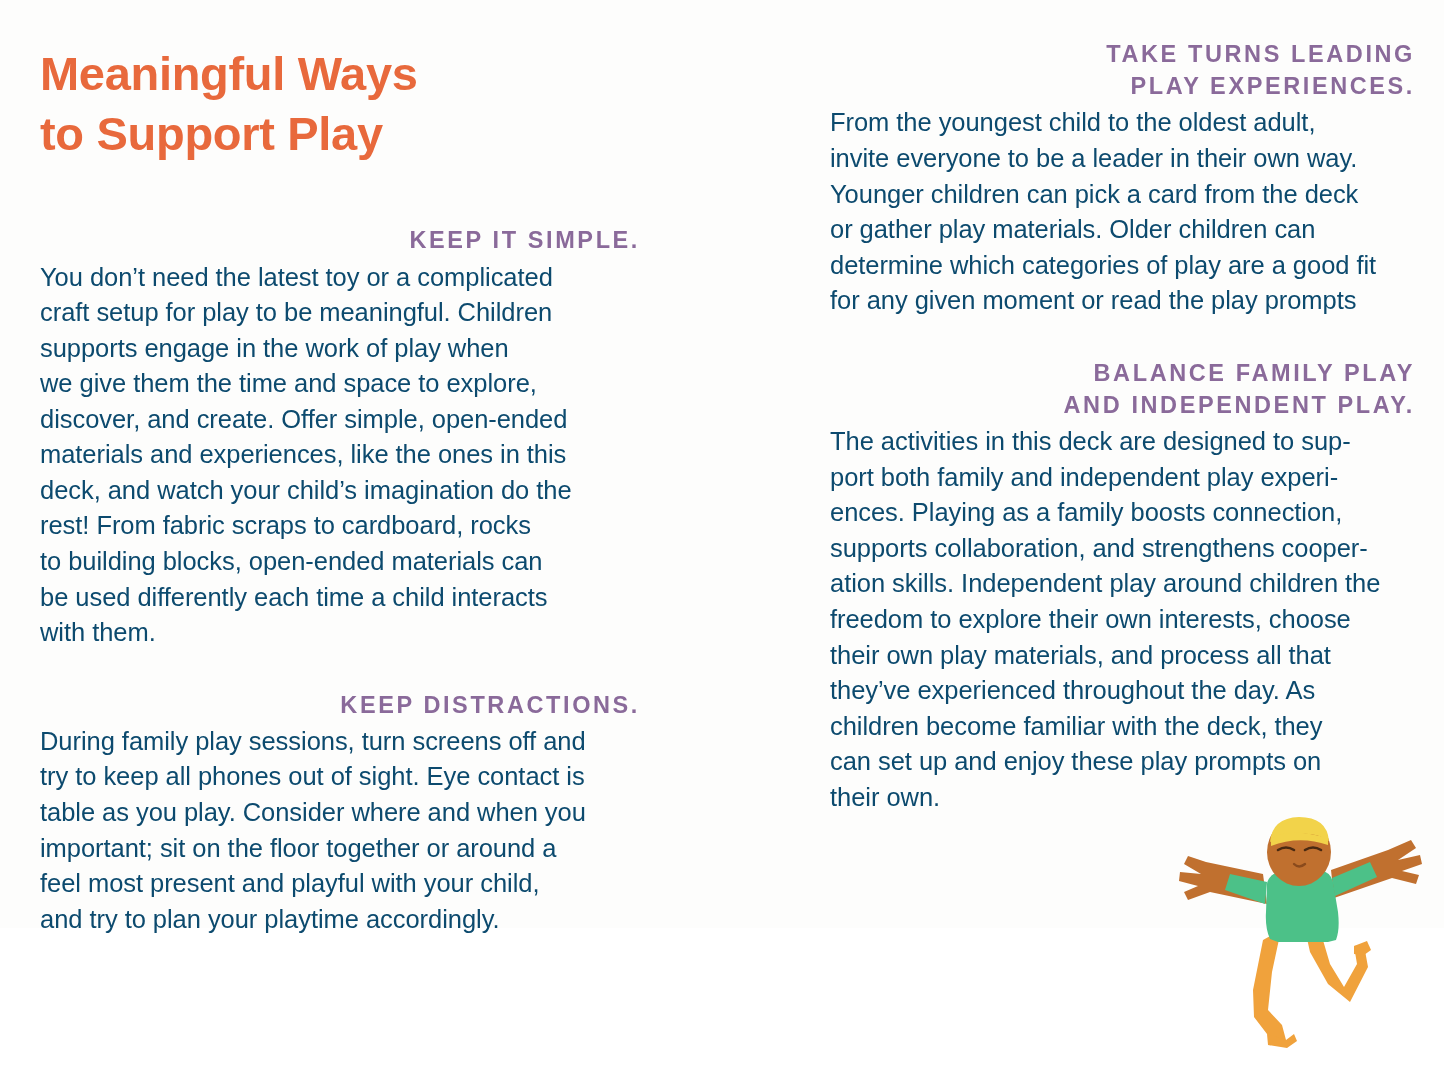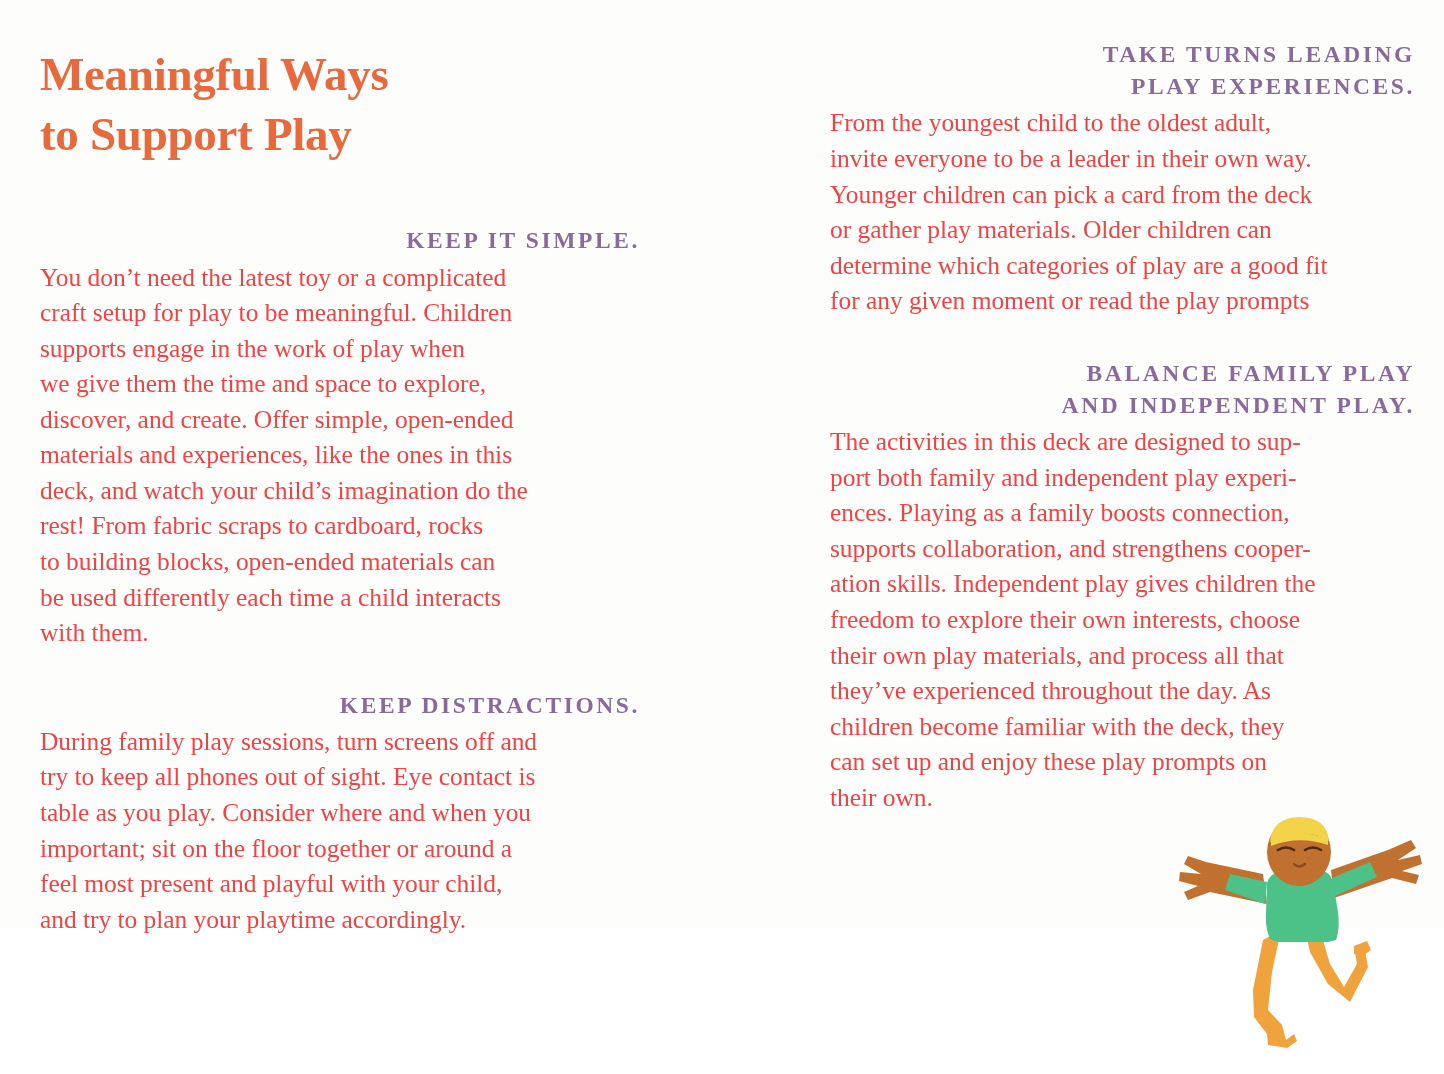--- a/index.html
+++ b/index.html
@@ -13,21 +13,20 @@
     overflow: hidden;
     font-family: "Liberation Sans", "DejaVu Sans", sans-serif;
     color: #3a3a3c;
     position: relative;
   }
   .page {
     position: relative;
     width: 1444px;
     height: 928px;
     background: #fdfdfc;
-    font-family: Liberation Serif, serif;
   }
   .col {
     position: absolute;
     top: 0;
   }
   .col-left {
     left: 40px;
     top: 38px;
     width: 600px;
   }
@@ -57,21 +56,21 @@
     font-size: 23.5px;
     font-weight: bold;
     letter-spacing: 2.6px;
     line-height: 1.37;
     margin: 0 0 3px 0;
   }
   .section-head .hline { display: block; text-align: right; }
   .body-text {
     font-size: 25.5px;
     line-height: 1.395;
-    color: #ef4444;
+    color: #0c4a6e;
     font-weight: 300;
     letter-spacing: -0.05px;
     margin: 0;
   }
   .body-text .bline { display: block; white-space: pre; }
   .left-first { margin-top: 60px; }
   .right-gap { margin-top: 44px; }
 
   
   .illustration {
@@ -150,21 +149,21 @@
     <div class="section right-gap">
       <h2 class="section-head">
         <span class="hline">BALANCE FAMILY PLAY</span>
         <span class="hline">AND INDEPENDENT PLAY.</span>
       </h2>
       <p class="body-text">
         <span class="bline">The activities in this deck are designed to sup-</span>
         <span class="bline">port both family and independent play experi-</span>
         <span class="bline">ences. Playing as a family boosts connection,</span>
         <span class="bline">supports collaboration, and strengthens cooper-</span>
-        <span class="bline">ation skills. Independent play gives children the</span>
+        <span class="bline">ation skills. Independent play around children the</span>
         <span class="bline">freedom to explore their own interests, choose</span>
         <span class="bline">their own play materials, and process all that</span>
         <span class="bline">they’ve experienced throughout the day. As</span>
         <span class="bline">children become familiar with the deck, they</span>
         <span class="bline">can set up and enjoy these play prompts on</span>
         <span class="bline">their own.</span>
       </p>
     </div>
 
   </div>

